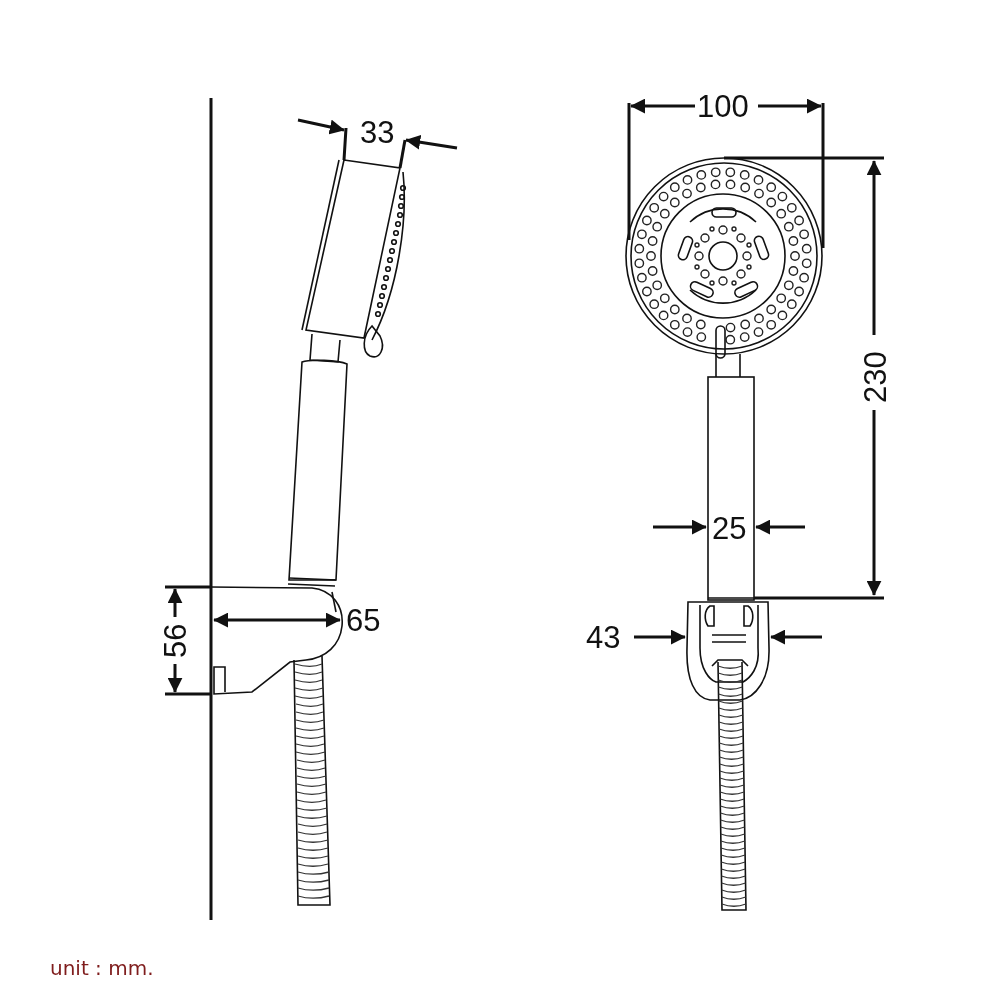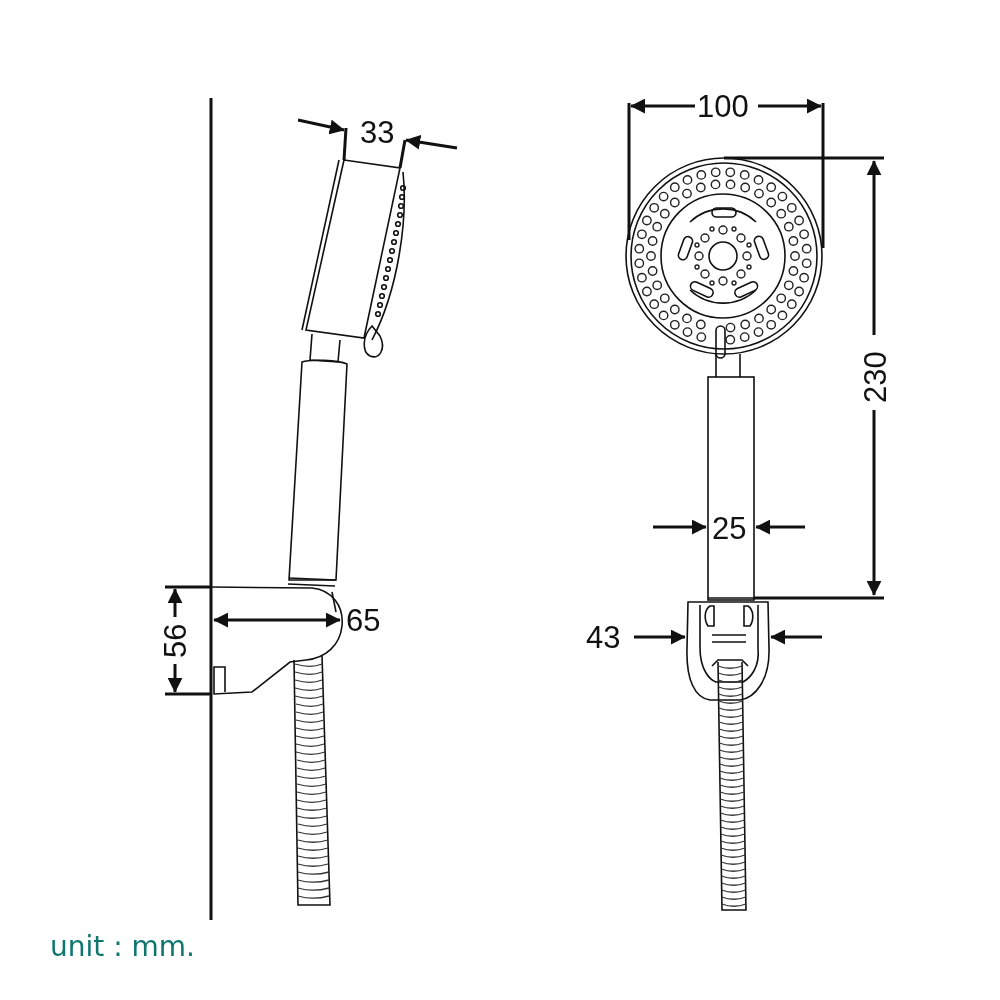--- a/index.html
+++ b/index.html
@@ -1,19 +1,19 @@
 <!DOCTYPE html>
 <html><head>
 <meta charset="utf-8">
 <style>
   html, body { margin: 0; padding: 0; background: #ffffff; }
   body { width: 1000px; height: 1000px; position: relative; overflow: hidden; }
   #drawing { position: absolute; left: 0; top: 0; width: 1000px; height: 1000px; }
   .dim-text { font-family: "Liberation Sans", sans-serif; font-size: 31px; fill: #111; }
-  .unit-text { position: absolute; left: 50px; top: 930px; font-family: "DejaVu Sans", sans-serif; font-size: 28px; color: #0f766e; }
+  .unit-text { position: absolute; left: 50px; top: 956px; font-family: "DejaVu Sans", sans-serif; font-size: 20px; color: #7f1d1d; }
   .ln { stroke: #111; fill: none; stroke-width: 1.6; }
   .thick { stroke: #111; fill: none; stroke-width: 3; }
   .hole { stroke: #222; fill: #fff; stroke-width: 1.4; }
   .hose-ring { stroke: #333; stroke-width: 1.3; fill: none; }
 </style>
 </head>
 <body>
 
 <svg id="drawing" viewBox="0 0 1000 1000" xmlns="http://www.w3.org/2000/svg">
   <defs>

